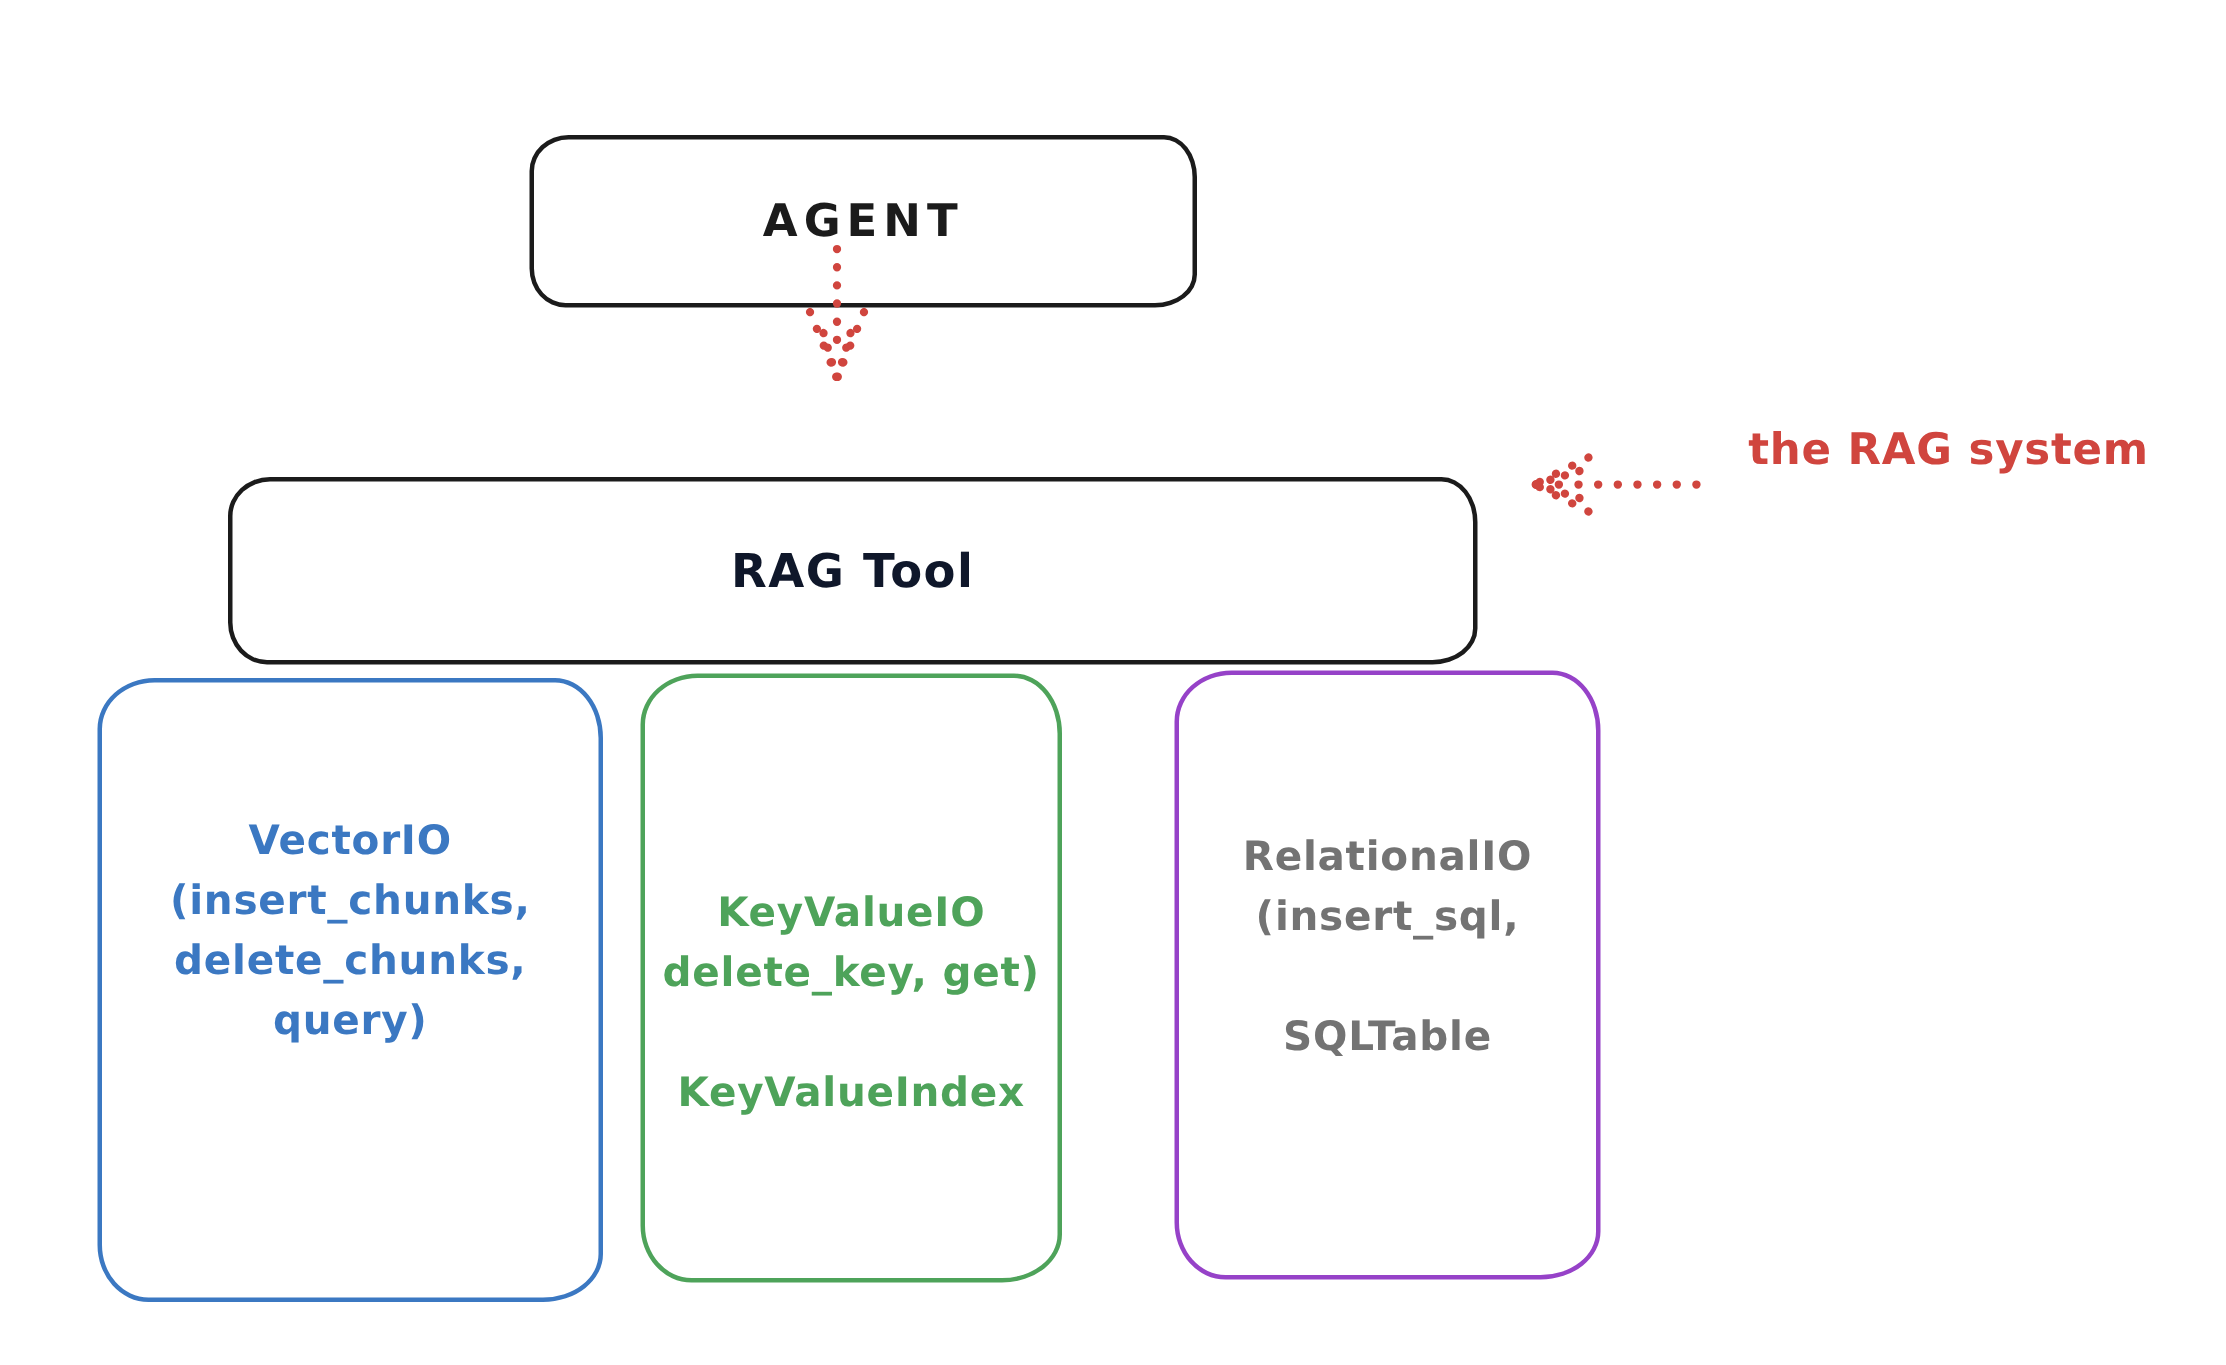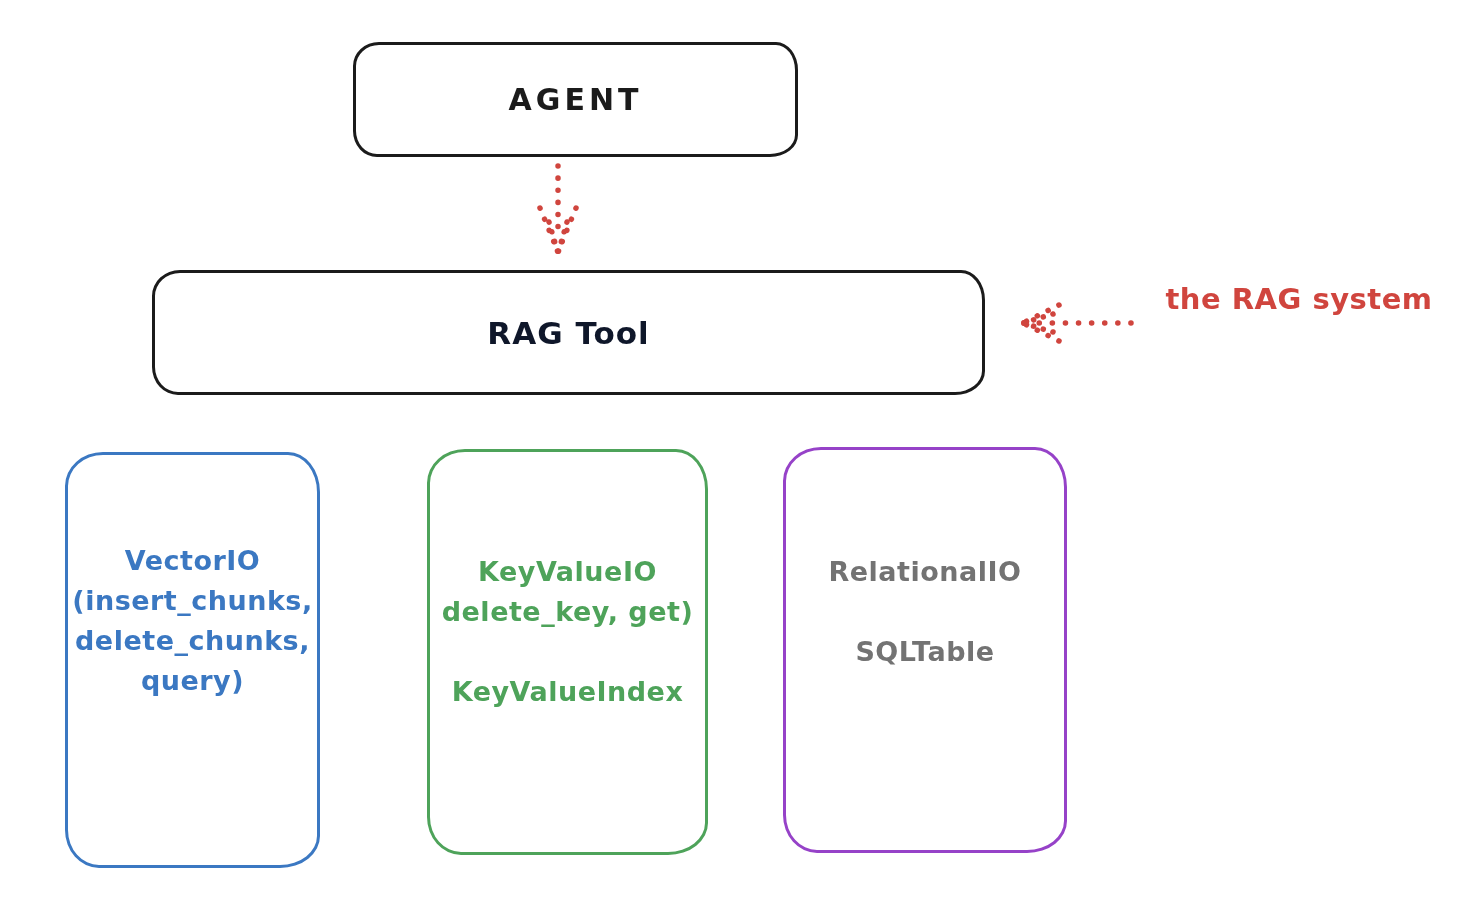--- a/index.html
+++ b/index.html
@@ -18,20 +18,21 @@
 
   
   .sketch-box {
     position: absolute;
     background: #ffffff;
     border: 3.5px solid #1b1b1b;
     box-sizing: border-box;
     display: flex;
     align-items: center;
     justify-content: center;
+    margin-top: 48px;
   }
   .agent-box {
     left: 353px; top: 42px; width: 445px; height: 115px;
     border-radius: 26px 22px 28px 24px / 24px 28px 22px 26px;
   }
   .agent-box .box-label {
     font-size: 30px;
     font-weight: 700;
     letter-spacing: 4px;
     color: #1b1b1b;
@@ -60,24 +61,24 @@
     width: 100%;
     text-align: center;
     font-size: 27px;
     font-weight: 700;
     line-height: 40px;
     letter-spacing: 0.5px;
   }
   .io-box .index-label {
     margin-top: 40px;
   }
-  .io-box.blue   { left: 65px;  top: 452px; width: 255px; height: 416px; border-color: #3b78c2; color: #3b78c2; }
+  .io-box.blue   { left: 65px;  top: 452px; width: 337px; height: 416px; border-color: #3b78c2; color: #3b78c2; }
   .io-box.blue .box-text   { padding-top: 86px; }
   .io-box.green  { left: 427px; top: 449px; width: 281px; height: 406px; border-color: #4ea35a; color: #4ea35a; }
-  .io-box.green .box-text  { padding-top: 100px; }
+  .io-box.green .box-text  { padding-top: 100px; margin-top: 37px; }
   .io-box.purple { left: 783px; top: 447px; width: 284px; height: 406px; border-color: #9642c8; color: #737373; }
   .io-box.purple .box-text { padding-top: 102px; }
 
   
   .annotation {
     position: absolute;
     left: 1120px; top: 280px; width: 358px;
     text-align: center;
     color: #d0453e;
     font-size: 29px;
@@ -146,17 +147,18 @@
     <div class="box-text">
       <div>KeyValueIO</div>
       <div>delete_key, get)</div>
       <div class="index-label">KeyValueIndex</div>
     </div>
   </div>
 
   <div class="io-box purple">
     <div class="box-text">
       <div>RelationalIO</div>
+      <div>(insert_sql,</div>
       <div class="index-label">SQLTable</div>
     </div>
   </div>
 
 </div>
 
 </body></html>

